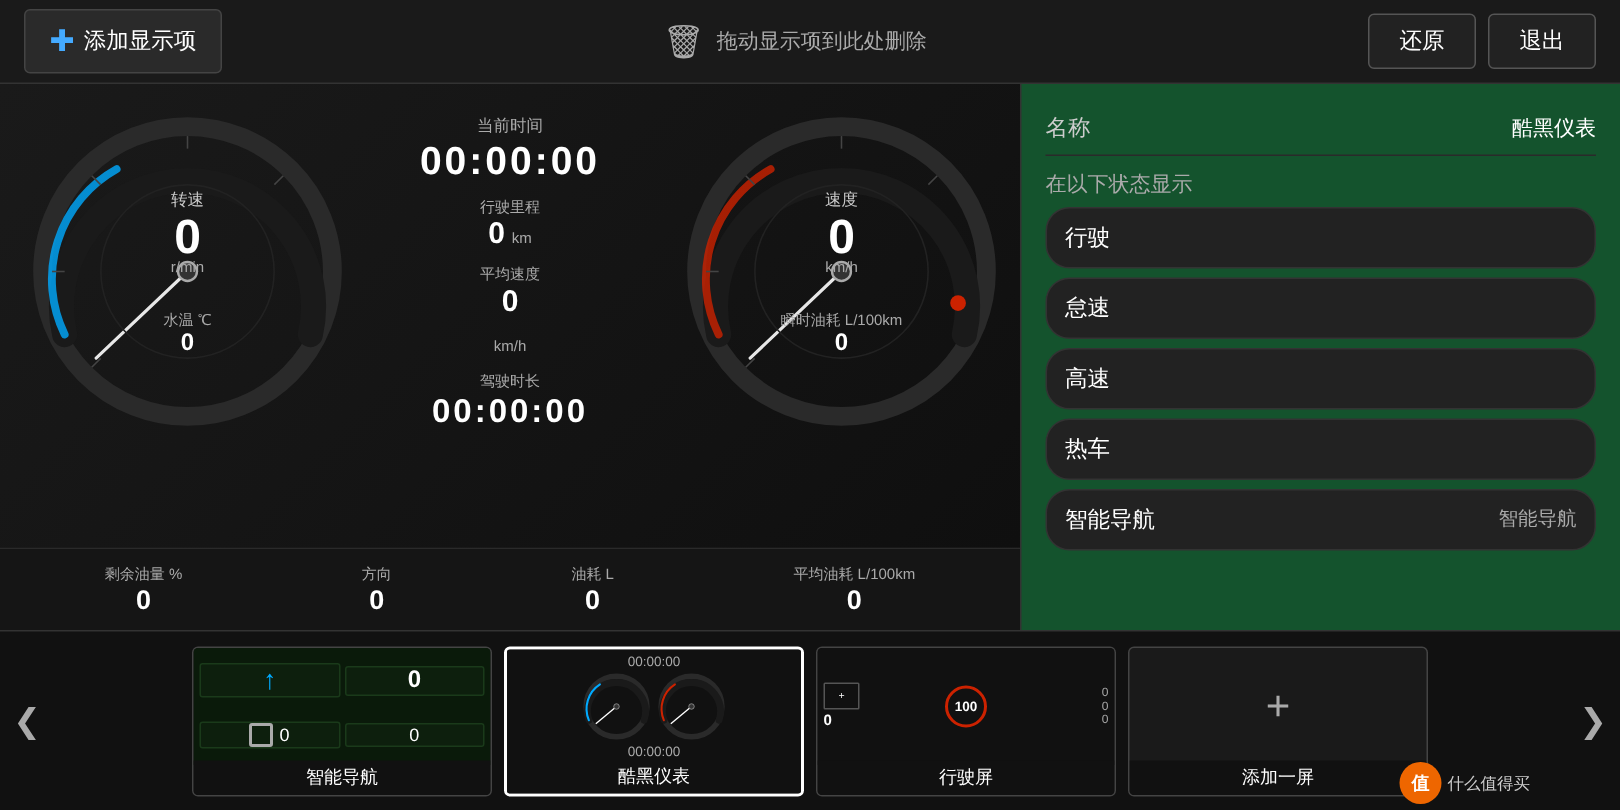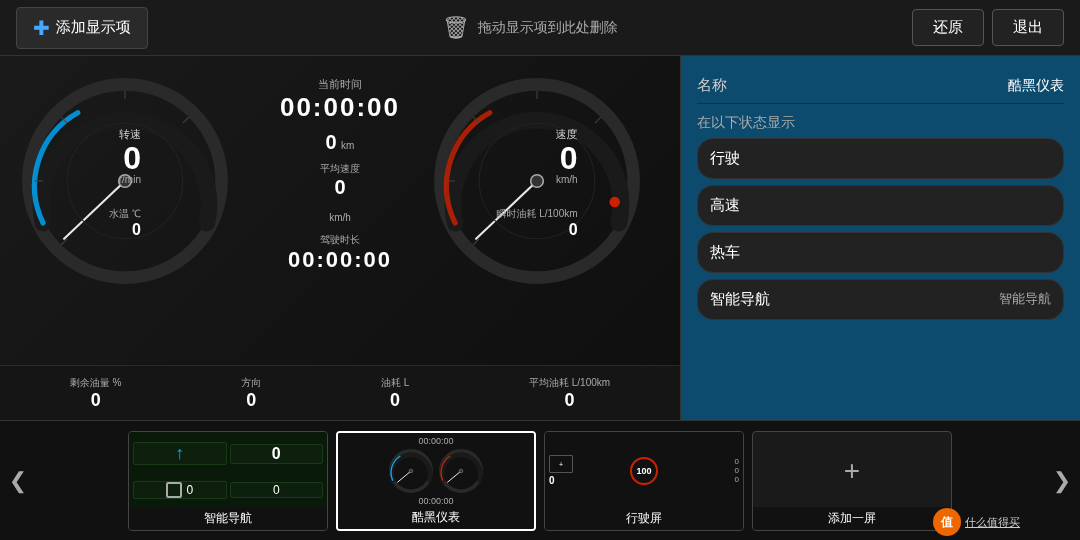--- a/index.html
+++ b/index.html
@@ -109,34 +109,34 @@
     
     .gauge-left {
       position: absolute;
       left: 10px;
       top: 10px;
       width: 210px;
       height: 210px;
     }
     .gauge-right {
       position: absolute;
-      right: 28px;
+      right: 4px;
       top: 10px;
       width: 210px;
       height: 210px;
     }
 
     .gauge-svg { width: 100%; height: 100%; }
 
     .gauge-inner-text {
       position: absolute;
       top: 50%;
       left: 50%;
       transform: translate(-50%, -50%);
-      text-align: right;
+      text-align: center;
     }
     .gauge-inner-text .g-label { font-size: 11px; color: #ccc; }
     .gauge-inner-text .g-num { font-size: 32px; font-weight: bold; color: #fff; line-height: 1; }
     .gauge-inner-text .g-unit { font-size: 10px; color: #aaa; display: block; }
     .gauge-inner-text .g-sub-label { font-size: 10px; color: #aaa; margin-top: 22px; display: block; }
     .gauge-inner-text .g-sub-num { font-size: 16px; font-weight: bold; color: #fff; }
 
     
     .bottom-bar {
       background: #151515;
@@ -147,21 +147,21 @@
       justify-content: space-around;
       padding: 0 10px;
     }
     .bottom-item { text-align: center; }
     .bottom-item .b-label { font-size: 10px; color: #aaa; display: block; }
     .bottom-item .b-num { font-size: 18px; font-weight: bold; color: #fff; }
 
     
     .settings-panel {
       flex: 1;
-      background: #0c4a6e;
+      background: #14532d;
       border-left: 1px solid #333;
       padding: 12px 16px;
     }
     .settings-row {
       display: flex;
       justify-content: space-between;
       align-items: center;
       padding: 8px 0;
       border-bottom: 1px solid #2a2a2a;
       font-size: 15px;
@@ -272,21 +272,21 @@
       height: 28px;
       background: #e60;
       border-radius: 50%;
       display: flex;
       align-items: center;
       justify-content: center;
       font-size: 12px;
       font-weight: bold;
       color: #fff;
     }
-    .watermark-text { font-size: 11px; color: #ccc; text-decoration: underline; }
+    .watermark-text { font-size: 11px; color: #ccc; }
   </style>
 </head>
 <body>
 
 <div class="toolbar">
   <button class="btn-add">
     <span class="plus">✚</span>
     <span>添加显示项</span>
   </button>
 
@@ -305,20 +305,21 @@
 
   <div class="dashboard-panel">
     <div class="gauge-area">
 
       <div class="center-info">
         <div class="row">
           <span class="label">当前时间</span>
           <div class="time-value">00:00:00</div>
         </div>
         <div class="row">
+          <span class="small-label">行驶里程</span>
           <span class="num">0</span>
           <span class="unit">km</span>
         </div>
         <div class="row">
           <span class="small-label">平均速度</span>
           <span class="num">0</span>
         </div>
         <div class="row">
           <span class="unit">km/h</span>
         </div>
@@ -418,20 +419,24 @@
 
   <div class="settings-panel">
     <div class="settings-row">
       <span class="s-label">名称</span>
       <span class="s-value">酷黑仪表</span>
     </div>
     <div class="settings-section">在以下状态显示</div>
     <div id="status-list">
         <div class="status-item">
           <span>行驶</span>
+          <span style="color:#aaa;font-size:13px"></span>
+        </div>
+        <div class="status-item">
+          <span>怠速</span>
           <span style="color:#aaa;font-size:13px"></span>
         </div>
         <div class="status-item">
           <span>高速</span>
           <span style="color:#aaa;font-size:13px"></span>
         </div>
         <div class="status-item">
           <span>热车</span>
           <span style="color:#aaa;font-size:13px"></span>
         </div>

